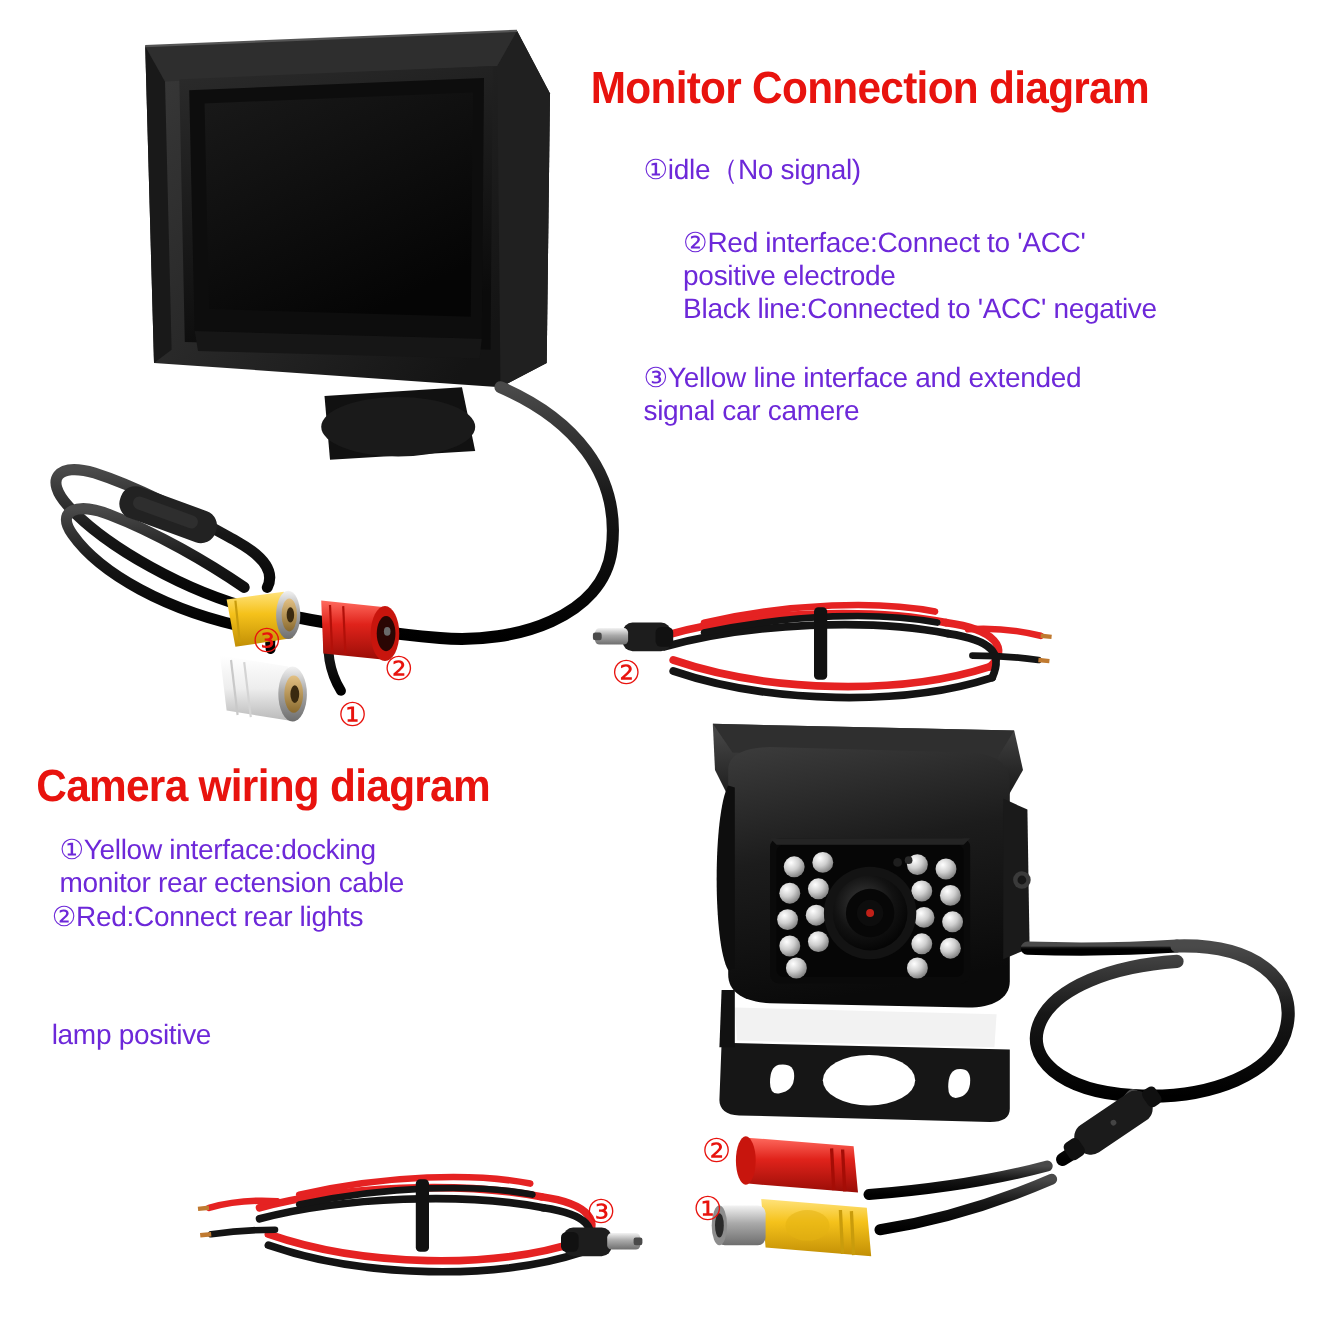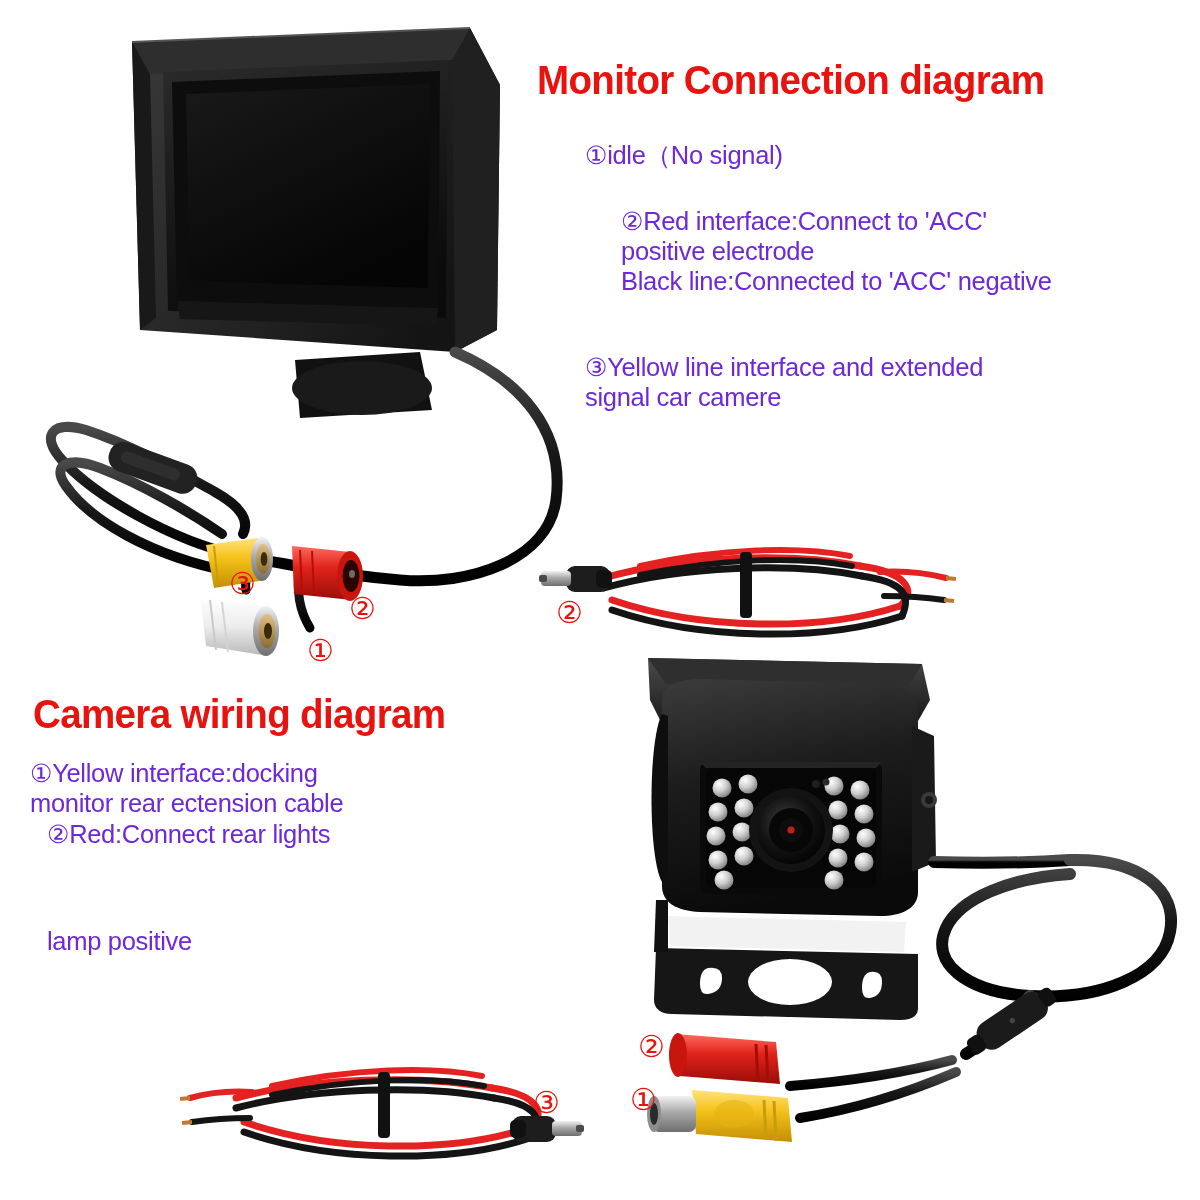--- a/index.html
+++ b/index.html
@@ -15,22 +15,22 @@
   #title-monitor{left:537px;top:60px;}
   #title-camera{left:33px;top:694px;}
 
   .note{position:absolute;color:#6d28d9;font-size:25.5px;line-height:30px;
         font-family:"Liberation Sans",sans-serif;letter-spacing:-0.3px;}
   .note .ln{display:block;white-space:nowrap;}
   .mark{font-size:25px;}
 
   #m-n1{left:585px;top:140px;}
   #m-n2{left:585px;top:206px;margin-left:36px;}
-  #m-n3{left:585px;top:352px;}
-  #c-n1{left:30px;top:758px;}
+  #m-n3{left:585px;top:329px;}
+  #c-n1{left:54px;top:758px;}
   #c-n2{left:47px;top:819px;}
   #c-n3{left:47px;top:926px;}
 
   .cnum{position:absolute;color:#E8130E;font-size:30px;line-height:30px;
         font-family:"Liberation Serif",serif;}
 </style>
 </head>
 <body>
 
 <div class="stage">

